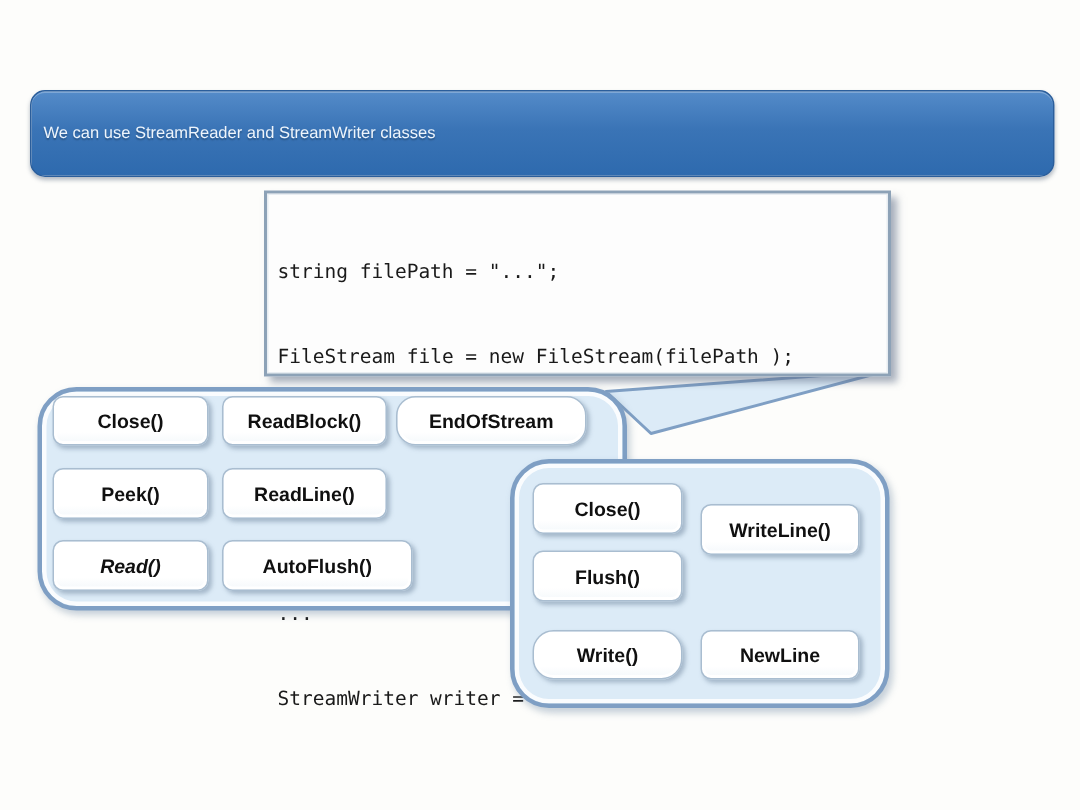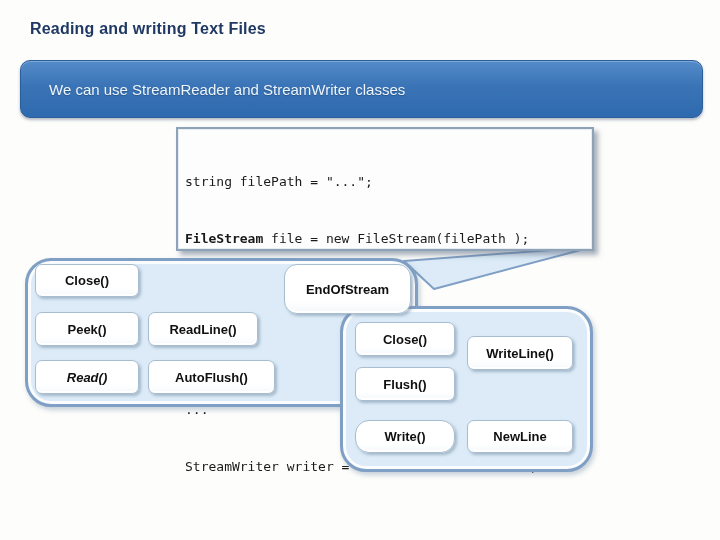--- a/index.html
+++ b/index.html
@@ -22,40 +22,40 @@
     position:absolute;left:20px;top:60px;width:683px;height:58px;
     box-sizing:border-box;
     border-radius:10px;
     background:linear-gradient(#548bc9 0%,#3a74b6 45%,#2e6aae 100%);
     border:1px solid #2b5e9b;
     box-shadow:0 2px 3px rgba(40,60,90,.35), inset 0 1px 0 rgba(255,255,255,.25);
     display:flex;align-items:center;
     z-index:1;
   }
   .banner span{
-    padding-left:28px;
-    font-size:15px;color:#eef5fc;
+    padding-left:8px;
+    font-size:11px;color:#eef5fc;
     text-shadow:0 1px 1px rgba(0,0,0,.25);
   }
 
   .tail{position:absolute;left:0;top:0;width:720px;height:540px;z-index:2;pointer-events:none;}
 
   .code{
     position:absolute;left:176px;top:127px;width:418px;height:124px;
     box-sizing:border-box;
     background:#fdfdfd;
     border:2px solid #8da2b7;
     box-shadow:4px 4px 5px rgba(95,110,135,.55), inset 0 0 0 1px #e8edf2;
     padding:5px 0 0 7px;
     font-family:"DejaVu Sans Mono","Liberation Mono",monospace;
     font-size:13px;line-height:19px;color:#1a1a1a;
     white-space:pre;
     z-index:3;
   }
-  .code .b{font-weight:bold;}
+  .code .b{font-weight:normal;}
 
   .bubble{
     position:absolute;box-sizing:border-box;
     background:#dcebf7;
     border:3px solid #7f9fc4;
     border-radius:26px;
     box-shadow:2px 3px 5px rgba(115,140,165,.40), inset 0 0 0 3px rgba(255,255,255,.85);
   }
   .bubble-left{left:25px;top:258px;width:393px;height:149px;z-index:4;}
   .bubble-right{left:340px;top:306px;width:253px;height:166px;z-index:5;}
@@ -66,39 +66,38 @@
     border:1px solid #a9bdd0;
     border-radius:7px;
     box-shadow:2px 2px 3px rgba(120,142,165,.55), inset 0 0 0 2px #ffffff;
     display:flex;align-items:center;justify-content:center;
     font-size:13px;font-weight:bold;color:#101010;
     z-index:6;
   }
   
   .r0{left:35px;top:264px;width:104px;height:33px;}
   .r1{left:148px;top:264px;width:110px;height:33px;}
-  .r2{left:284px;top:264px;width:127px;height:50px;border-radius:13px;}
+  .r2{left:264px;top:264px;width:127px;height:33px;border-radius:13px;}
   .r3{left:35px;top:312px;width:104px;height:34px;}
   .r4{left:148px;top:312px;width:110px;height:34px;}
   .r5{left:35px;top:360px;width:104px;height:34px;font-style:italic;}
   .r6{left:148px;top:360px;width:127px;height:34px;}
   
   .w0{left:355px;top:322px;width:100px;height:34px;}
   .w1{left:467px;top:336px;width:106px;height:34px;}
   .w2{left:355px;top:367px;width:100px;height:34px;}
   .w3{left:467px;top:371px;width:106px;height:34px;}
   .w4{left:355px;top:420px;width:100px;height:33px;border-radius:14px;}
   .w5{left:467px;top:420px;width:106px;height:33px;text-align:center;}
 </style>
 </head>
 <body>
 
 <div class="slide">
 
-  <h1 class="title">Reading and writing Text Files</h1>
 
   <div class="banner">
     <span>We can use StreamReader and StreamWriter classes</span>
   </div>
 
   <svg class="tail" viewBox="0 0 720 540">
     <polygon points="404,261 592,247 434,289" fill="#dcebf7" stroke="#7f9fc4" stroke-width="2" stroke-linejoin="round"></polygon>
   </svg>
 
   <div class="code">
@@ -107,20 +106,21 @@
     <div class="code-line"><span>...</span><span class="b"></span><span></span></div>
     <div class="code-line"><span>StreamReader reader = new </span><span class="b">StreamReader</span><span>(file);</span></div>
     <div class="code-line"><span>...</span><span class="b"></span><span></span></div>
     <div class="code-line"><span>StreamWriter writer = new </span><span class="b">StreamWriter</span><span>(file);</span></div>
   </div>
 
   <div class="bubble bubble-left"></div>
   <div class="bubble bubble-right"></div>
 
   <div class="chip r0">Close()</div>
+  <div class="chip r1">ReadBlock()</div>
   <div class="chip r2">EndOfStream</div>
   <div class="chip r3">Peek()</div>
   <div class="chip r4">ReadLine()</div>
   <div class="chip r5">Read()</div>
   <div class="chip r6">AutoFlush()</div>
 
   <div class="chip w0">Close()</div>
   <div class="chip w1">WriteLine()</div>
   <div class="chip w2">Flush()</div>
   <div class="chip w4">Write()</div>

